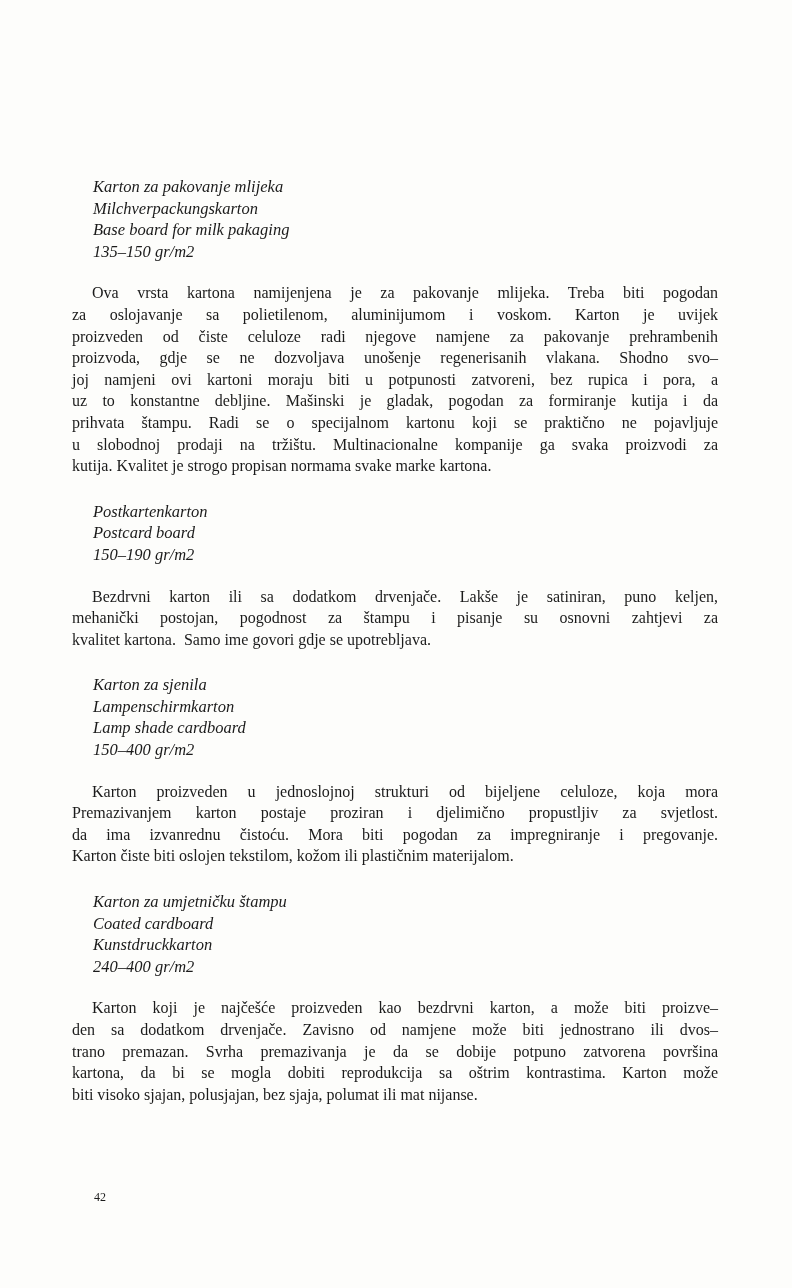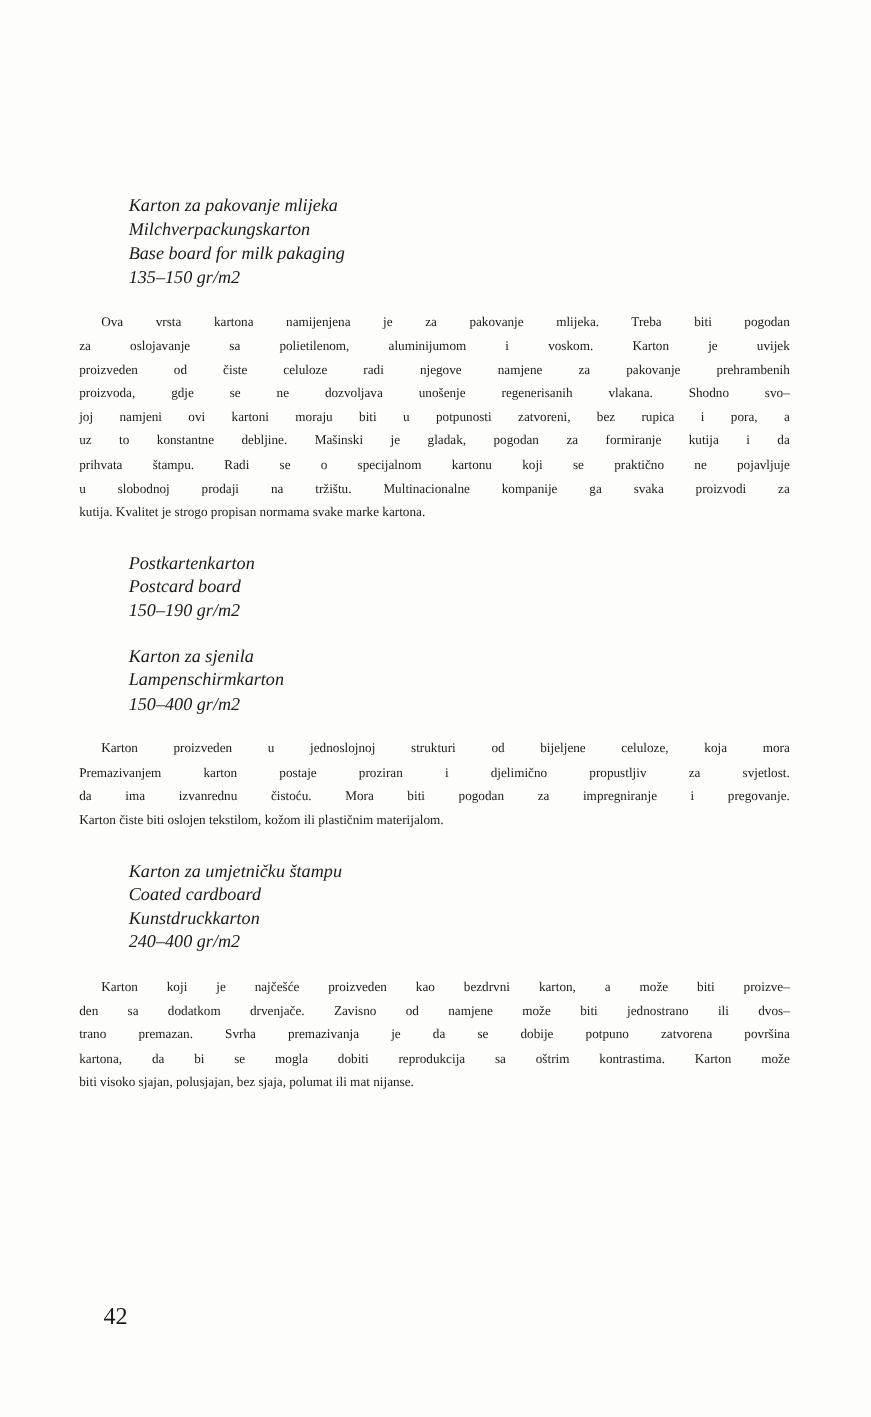--- a/index.html
+++ b/index.html
@@ -15,50 +15,50 @@
     font-family: "Liberation Serif", "DejaVu Serif", serif;
     overflow: hidden;
   }
   .content {
     position: absolute;
     left: 72px;
     top: 176px;
     width: 646px;
   }
   .heading {
-    margin-left: 45px;
+    margin-left: 21px;
     font-style: italic;
     margin-bottom: 20px;
   }
   .hline {
     font-size: 16.5px;
     line-height: 21.6px;
     white-space: nowrap;
   }
   .para {
     margin-bottom: 24px;
   }
   .line {
-    font-size: 12px;
+    font-size: 16px;
     line-height: 21.6px;
     text-align: justify;
     text-align-last: justify;
   }
   .line.indent {
     text-indent: 20px;
   }
   .line.last {
     text-align: center;
     text-align-last: left;
   }
   .page-number {
     position: absolute;
     left: 94px;
     top: 1186px;
-    font-size: 22px;
+    font-size: 12px;
     line-height: 22px;
   }
 </style>
 </head>
 <body>
 
 <div class="content">
 
   <div class="section">
     <div class="heading">
@@ -79,26 +79,32 @@
       <div class="line last">kutija. Kvalitet je strogo propisan normama svake marke kartona.</div>
     </div>
   </div>
 
   <div class="section">
     <div class="heading">
       <div class="hline">Postkartenkarton</div>
       <div class="hline">Postcard board</div>
       <div class="hline">150–190 gr/m2</div>
     </div>
+    <div class="para">
+      <div class="line indent">Bezdrvni karton ili sa dodatkom drvenjače. Lakše je satiniran, puno keljen,</div>
+      <div class="line">mehanički postojan, pogodnost za štampu i pisanje su osnovni zahtjevi za</div>
+      <div class="line last">kvalitet kartona.&nbsp; Samo ime govori gdje se upotrebljava.</div>
+    </div>
   </div>
 
   <div class="section">
     <div class="heading">
       <div class="hline">Karton za sjenila</div>
       <div class="hline">Lampenschirmkarton</div>
+      <div class="hline">Lamp shade cardboard</div>
       <div class="hline">150–400 gr/m2</div>
     </div>
     <div class="para">
       <div class="line indent">Karton proizveden u jednoslojnoj strukturi od bijeljene celuloze, koja mora</div>
       <div class="line">Premazivanjem karton postaje proziran i djelimično propustljiv za svjetlost.</div>
       <div class="line">da ima izvanrednu čistoću. Mora biti pogodan za impregniranje i pregovanje.</div>
       <div class="line last">Karton čiste biti oslojen tekstilom, kožom ili plastičnim materijalom.</div>
     </div>
   </div>
 

